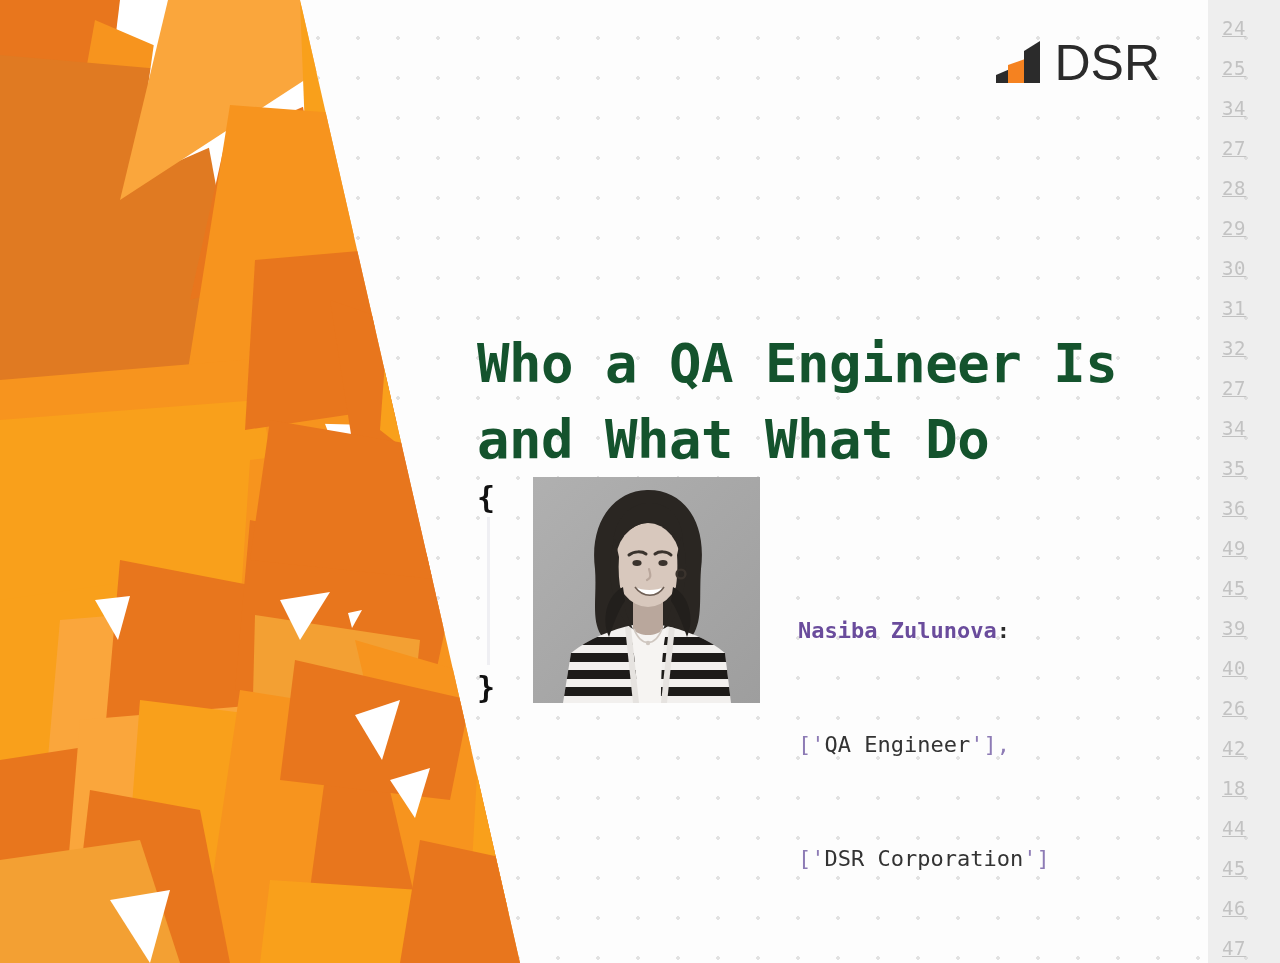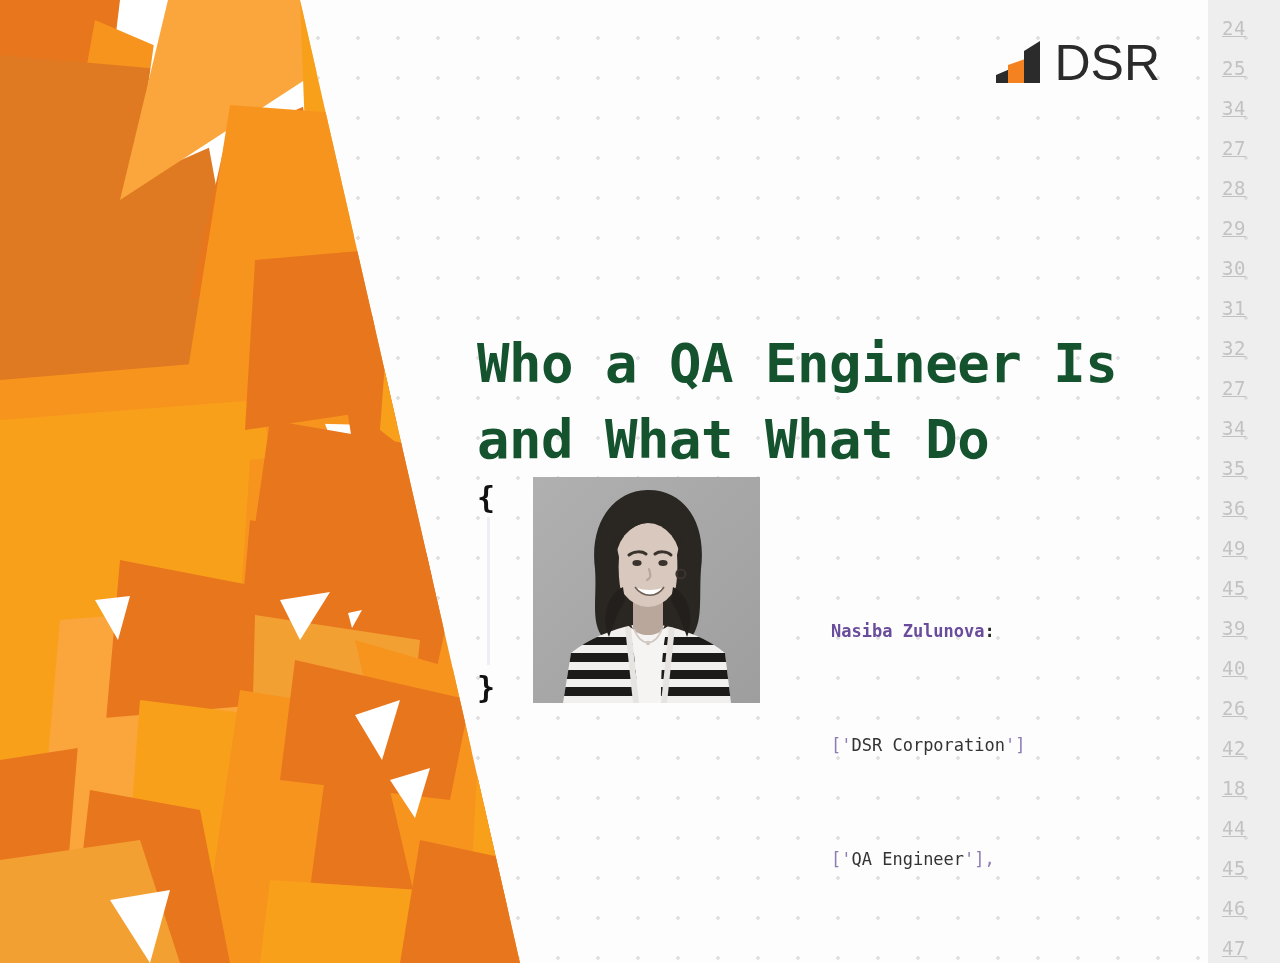--- a/index.html
+++ b/index.html
@@ -163,25 +163,25 @@
     height: 226px;
     z-index: 10;
     overflow: hidden;
     background: #a8a8a8;
   }
   .portrait svg { display: block; }
 
   
   .caption {
     position: absolute;
-    left: 831px;
+    left: 798px;
     top: 536px;
     z-index: 10;
     font-family: "DejaVu Sans Mono", "Liberation Mono", monospace;
-    font-size: 17px;
+    font-size: 22px;
     line-height: 38px;
     white-space: pre;
   }
   .cap-name {
     font-weight: bold;
     color: #6a4c9c;
   }
   .cap-colon {
     font-weight: bold;
     color: #2b2b2b;
@@ -361,17 +361,17 @@
         <circle cx="148" cy="97" r="4.4" fill="none" stroke="#3a332d" stroke-width="2.4"></circle>
 
         <path d="M101,152 C108,170 122,170 129,152" stroke="#cfc7c0" stroke-width="1.6" fill="none"></path>
         <circle cx="115" cy="166" r="2.2" fill="#cfc7c0"></circle>
       </g>
     </svg>
   </div>
 
   <div class="caption">
     <span class="cap-line"><span class="cap-name">Nasiba Zulunova</span><span class="cap-colon">:</span></span>
+    <span class="cap-line"><span class="cap-bracket">['</span><span class="cap-string">QA Engineer</span><span class="cap-bracket">'],</span></span>
     <span class="cap-line"><span class="cap-bracket">['</span><span class="cap-string">DSR Corporation</span><span class="cap-bracket">']</span></span>
-    <span class="cap-line"><span class="cap-bracket">['</span><span class="cap-string">QA Engineer</span><span class="cap-bracket">'],</span></span>
   </div>
 
 </div>
 
 </body></html>

